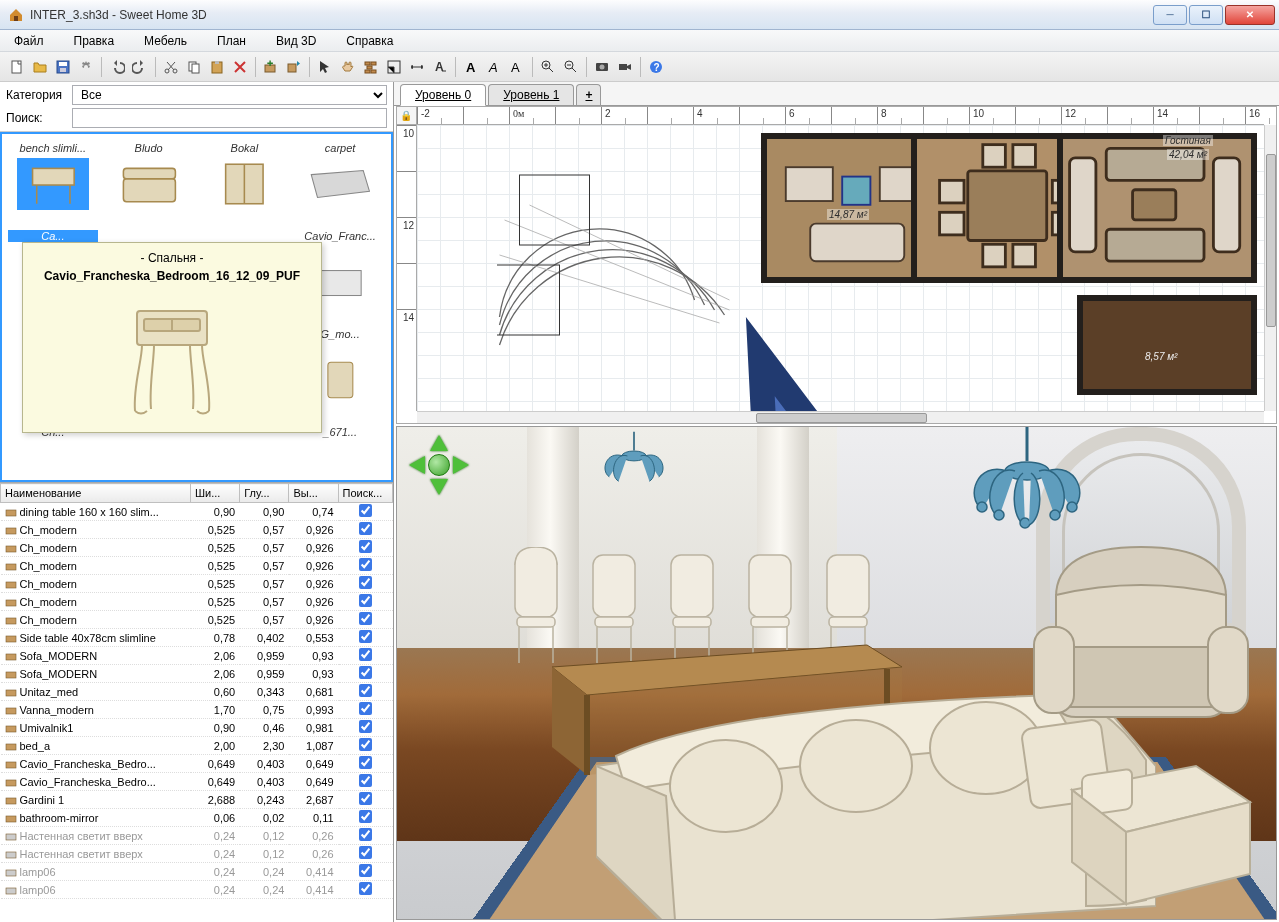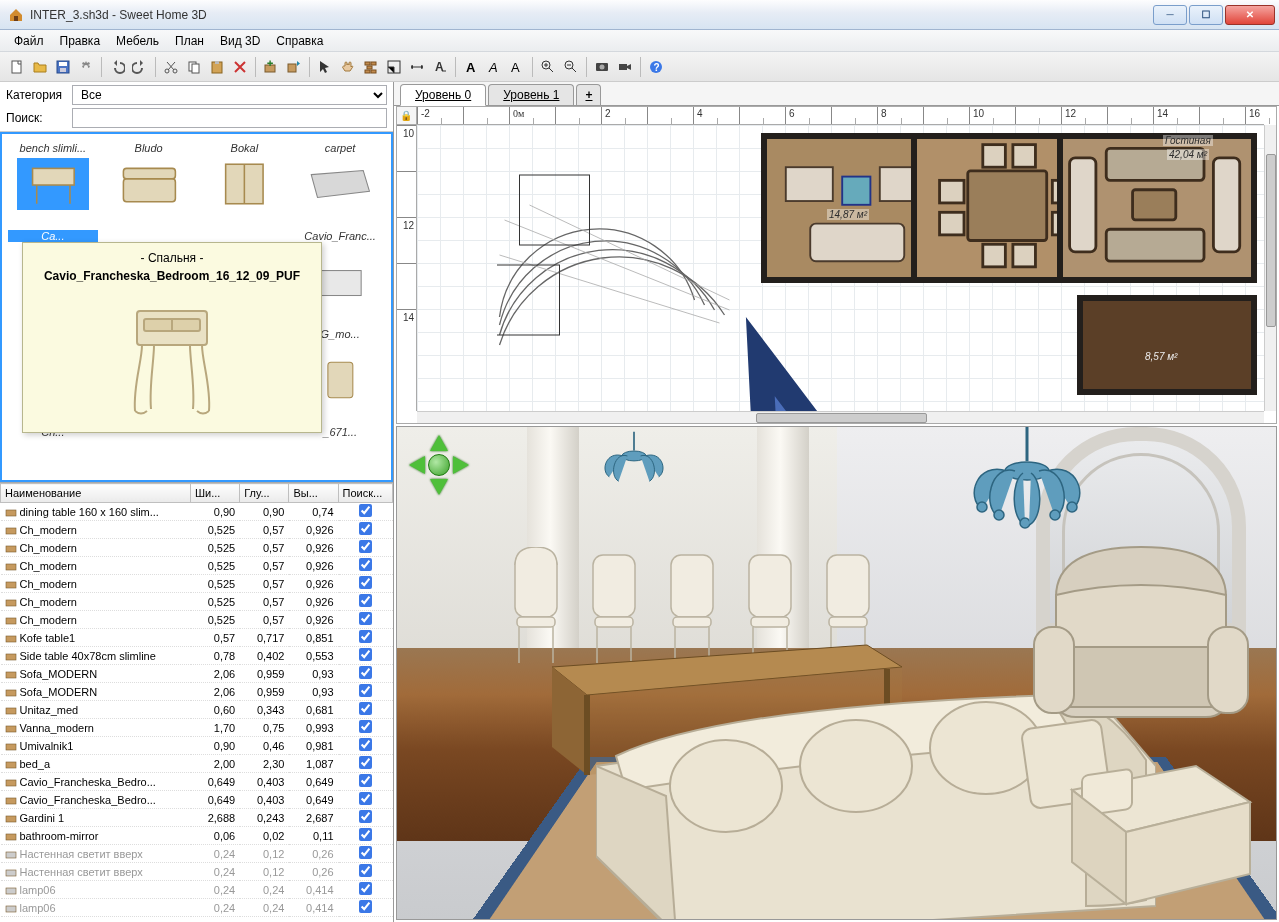--- a/index.html
+++ b/index.html
@@ -7,21 +7,21 @@
 
 
 .title-bar { height: 30px; background: linear-gradient(#fdfdfe, #e6ecf5 45%, #d7e4f2); display: flex; align-items: center; padding: 0 4px 0 8px; border-bottom: 1px solid #a0b5d0; }
 .title-bar .logo { width: 16px; height: 16px; margin-right: 6px; display:flex; align-items:center; justify-content:center; }
 .title-bar .title { flex: 1; color: #333; font-size: 12px; }
 .win-btns { display: flex; gap: 2px; }
 .win-btn { width: 34px; height: 20px; border: 1px solid #7a9ecb; border-radius: 3px; display: flex; align-items: center; justify-content: center; cursor: pointer; font-family: Arial; font-weight: bold; font-size: 10px; background: linear-gradient(#eaf2fb,#cfe0f4); color:#2a4f7c; }
 .win-btn.close { background: linear-gradient(#f5a5a0,#e1453a); color: #fff; width: 50px; border-color:#993229; }
 
 
-.menu-bar { height: 22px; background: linear-gradient(#f8f9fa,#ebedef); display: flex; align-items: center; padding: 0 6px; gap: 0; border-bottom: 1px solid #d4d8dd; }
+.menu-bar { height: 22px; background: linear-gradient(#f8f9fa,#ebedef); display: flex; align-items: center; padding: 0 6px; gap: 14px; border-bottom: 1px solid #d4d8dd; }
 .menu-item { padding: 2px 8px; cursor: pointer; border-radius: 2px; }
 
 
 .toolbar { height: 30px; background: linear-gradient(#f4f4f4,#e5e5e5); display: flex; align-items: center; padding: 0 6px; gap: 1px; border-bottom: 1px solid #ccc; }
 .tbtn { width: 22px; height: 22px; display: flex; align-items: center; justify-content: center; cursor: pointer; border-radius: 2px; }
 .tsep { width: 1px; height: 20px; background: #bbb; margin: 0 3px; }
 .tbtn svg { width: 16px; height: 16px; }
 
 
 .workspace { display: flex; height: calc(922px - 30px - 22px - 30px); }
@@ -595,34 +595,20 @@
                 <div class="icon-cell">
                   <svg class="row-icon" viewBox="0 0 12 10">
                     <rect x="1" y="3" width="10" height="6" fill="#c69a5f" stroke="#7a5a2c" stroke-width=".6"></rect>
                   </svg>
                   <span>Ch_modern</span>
                 </div>
               </td>
   <td class="num">0,525</td>
               <td class="num">0,57</td>
               <td class="num">0,926</td>
-  <td class="chk"><input type="checkbox" checked="" style=""></td>
-            </tr>
-            <tr>
-              <td>
-                <div class="icon-cell">
-                  <svg class="row-icon" viewBox="0 0 12 10">
-                    <rect x="1" y="3" width="10" height="6" fill="#c69a5f" stroke="#7a5a2c" stroke-width=".6"></rect>
-                  </svg>
-                  <span>Kofe table1</span>
-                </div>
-              </td>
-  <td class="num">0,57</td>
-              <td class="num">0,717</td>
-              <td class="num">0,851</td>
   <td class="chk"><input type="checkbox" checked="" style=""></td>
             </tr>
             <tr>
               <td>
                 <div class="icon-cell">
                   <svg class="row-icon" viewBox="0 0 12 10">
                     <rect x="1" y="3" width="10" height="6" fill="#c69a5f" stroke="#7a5a2c" stroke-width=".6"></rect>
                   </svg>
                   <span>Side table 40x78cm slimline</span>
                 </div>

